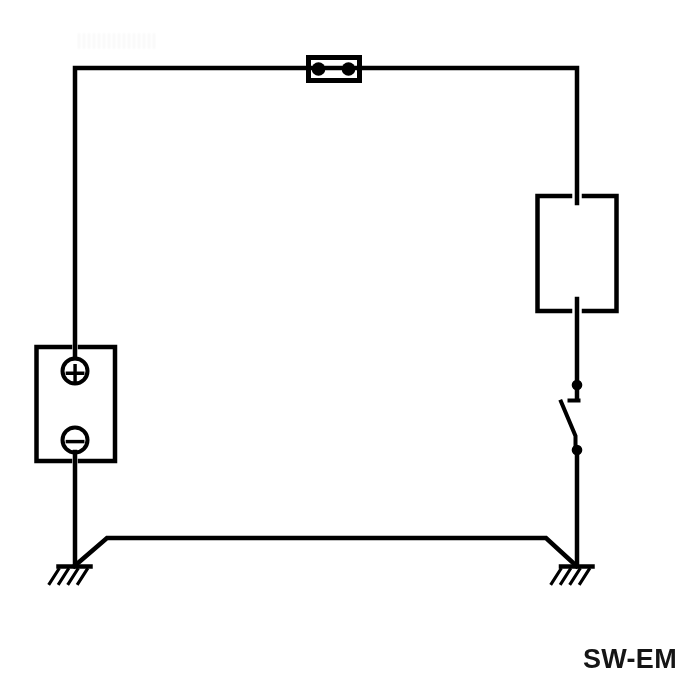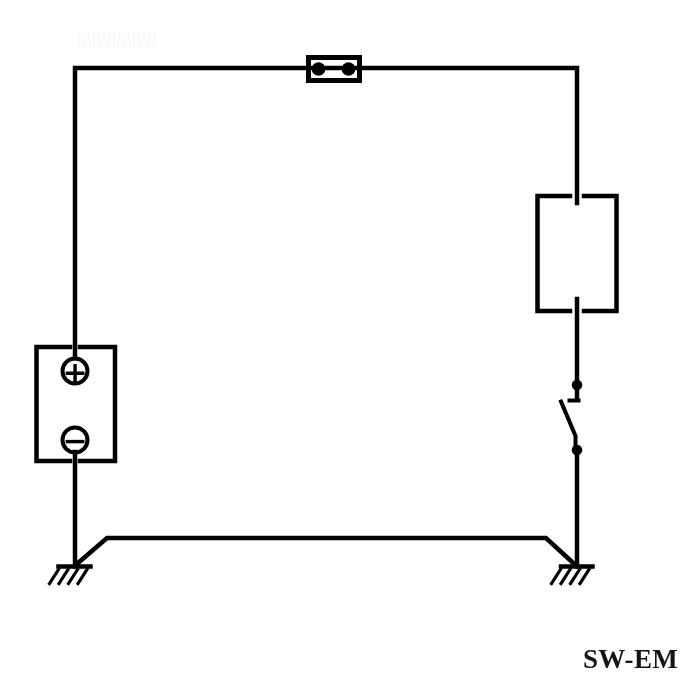--- a/index.html
+++ b/index.html
@@ -19,21 +19,21 @@
   }
   .stage svg {
     position: absolute;
     left: 0;
     top: 0;
   }
   .watermark {
     position: absolute;
     left: 583px;
     top: 644px;
-    font-family: Liberation Serif, serif;
+    font-family: Liberation Sans, sans-serif;
     font-size: 27px;
     font-weight: 700;
     color: #151515;
     letter-spacing: 0.3px;
     white-space: nowrap;
   }
   .ghost-smudge {
     position: absolute;
     left: 78px;
     top: 33px;

